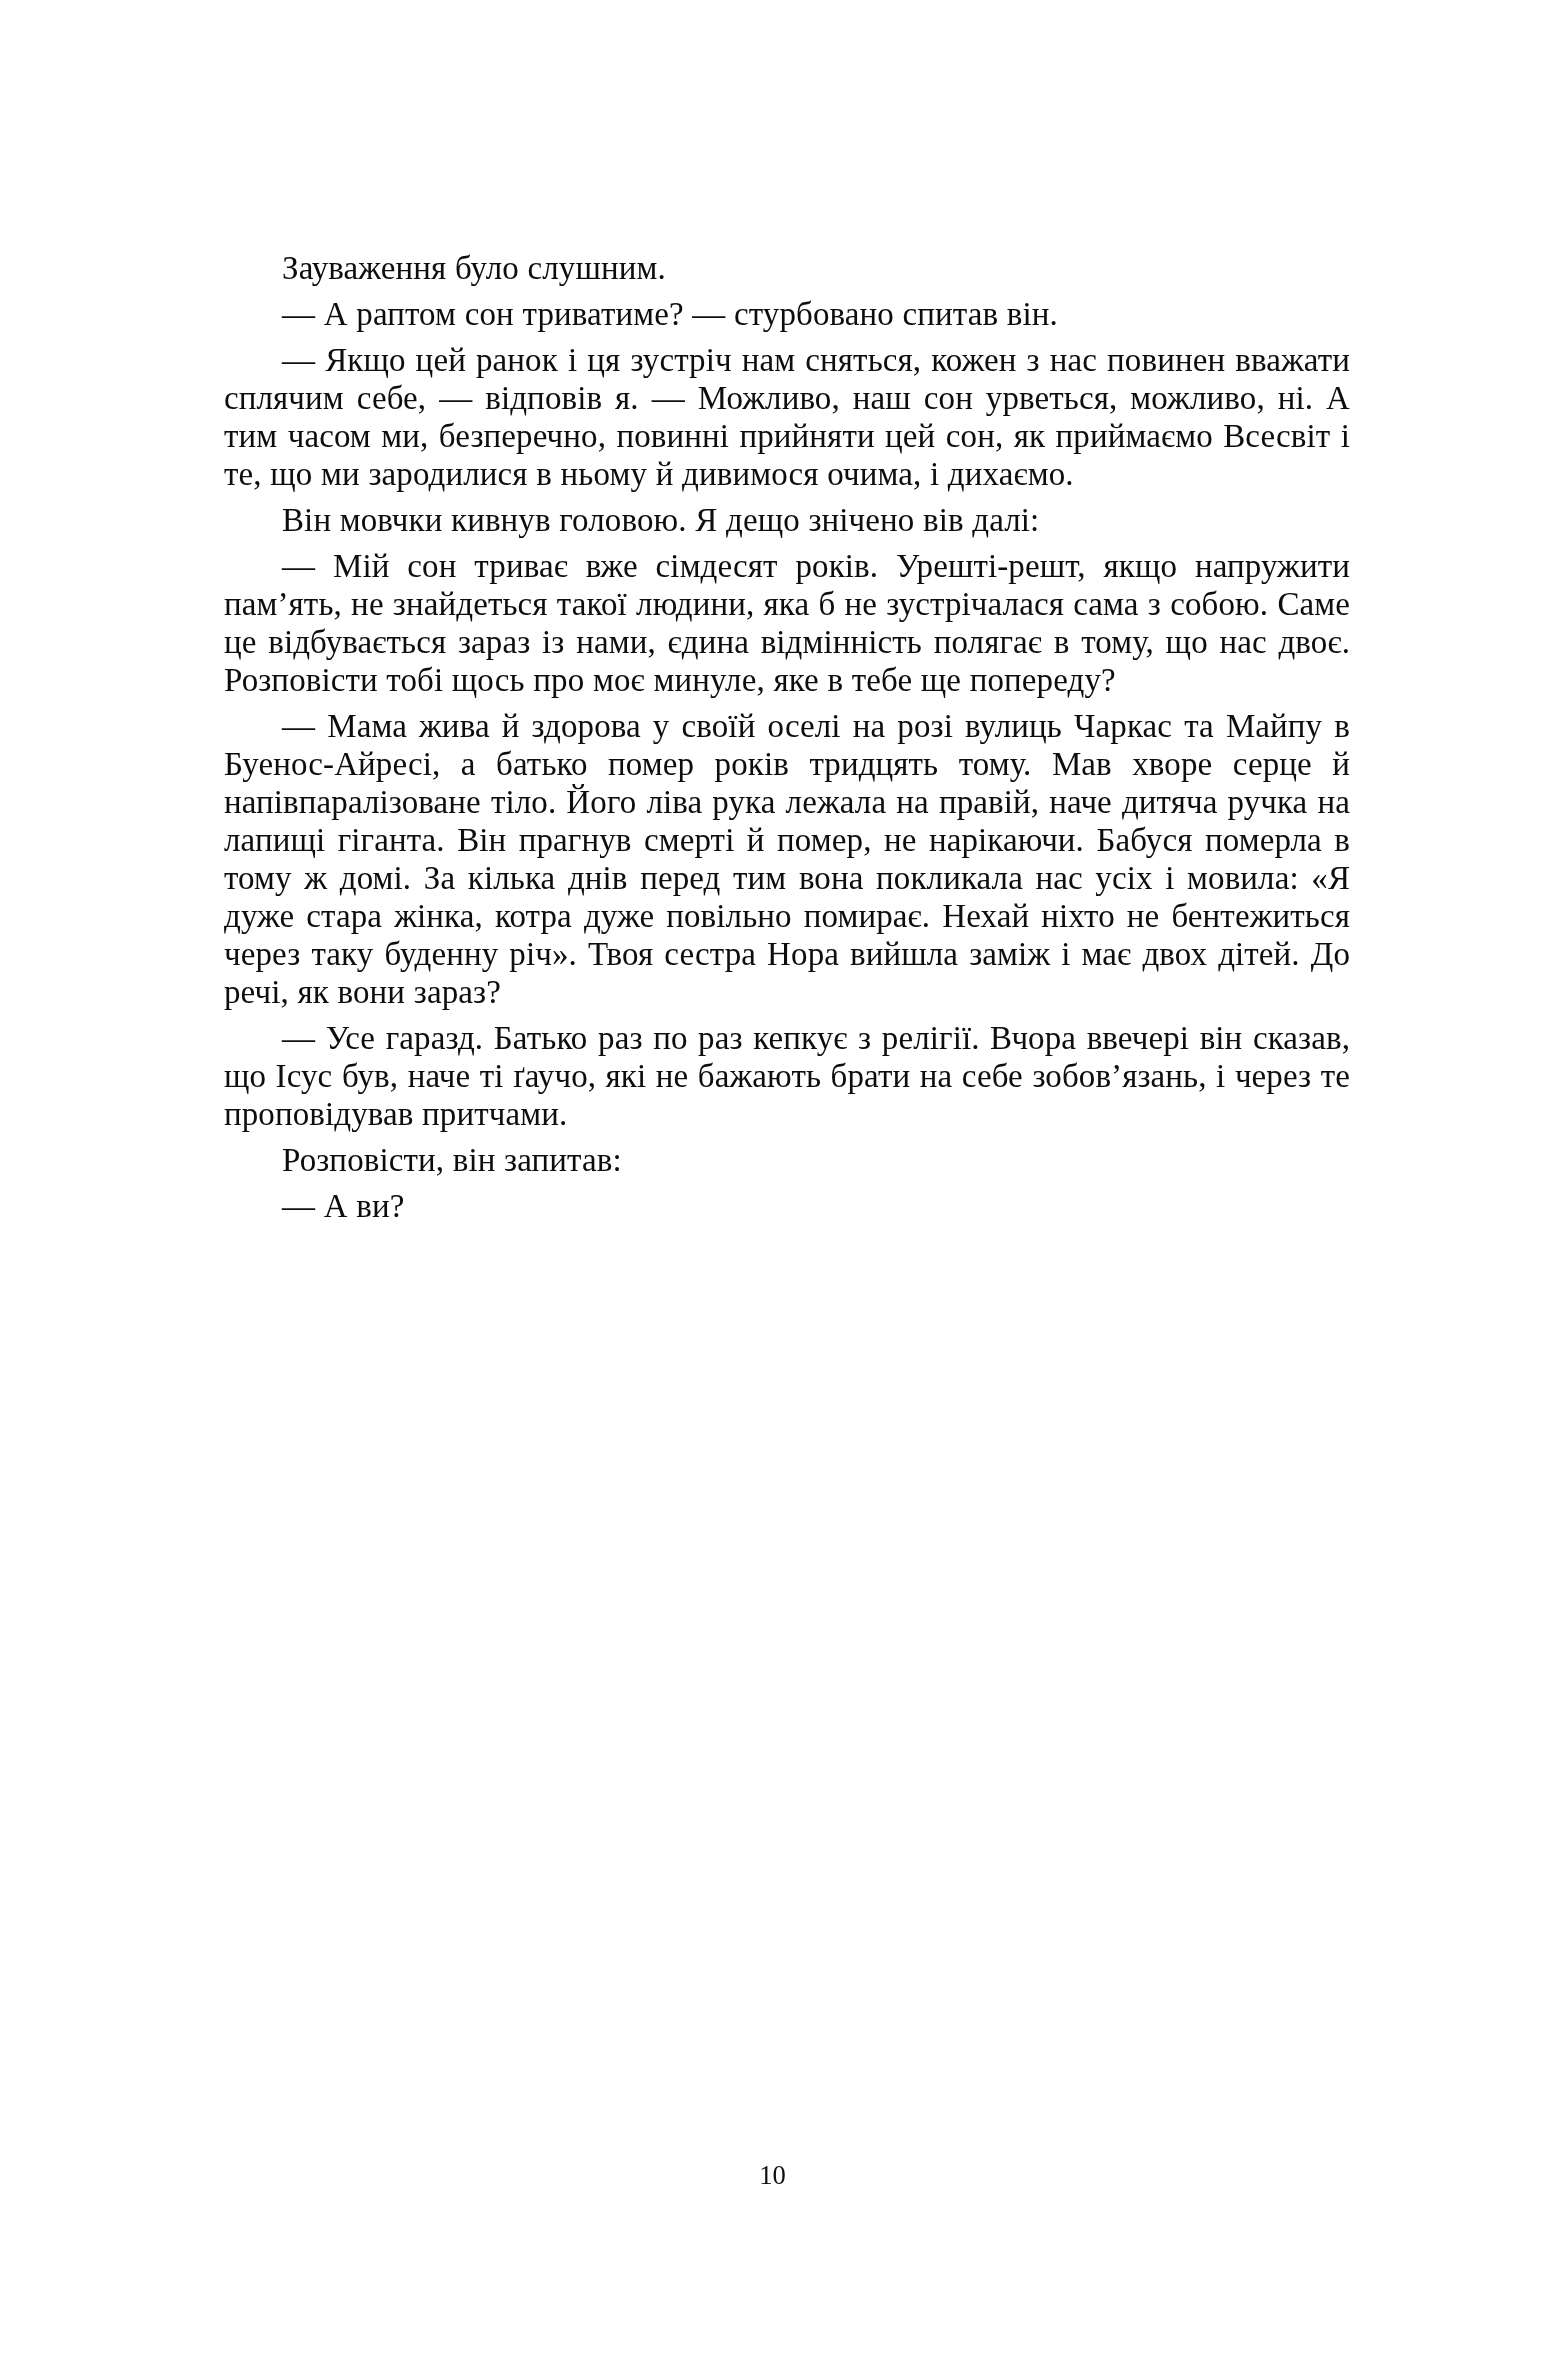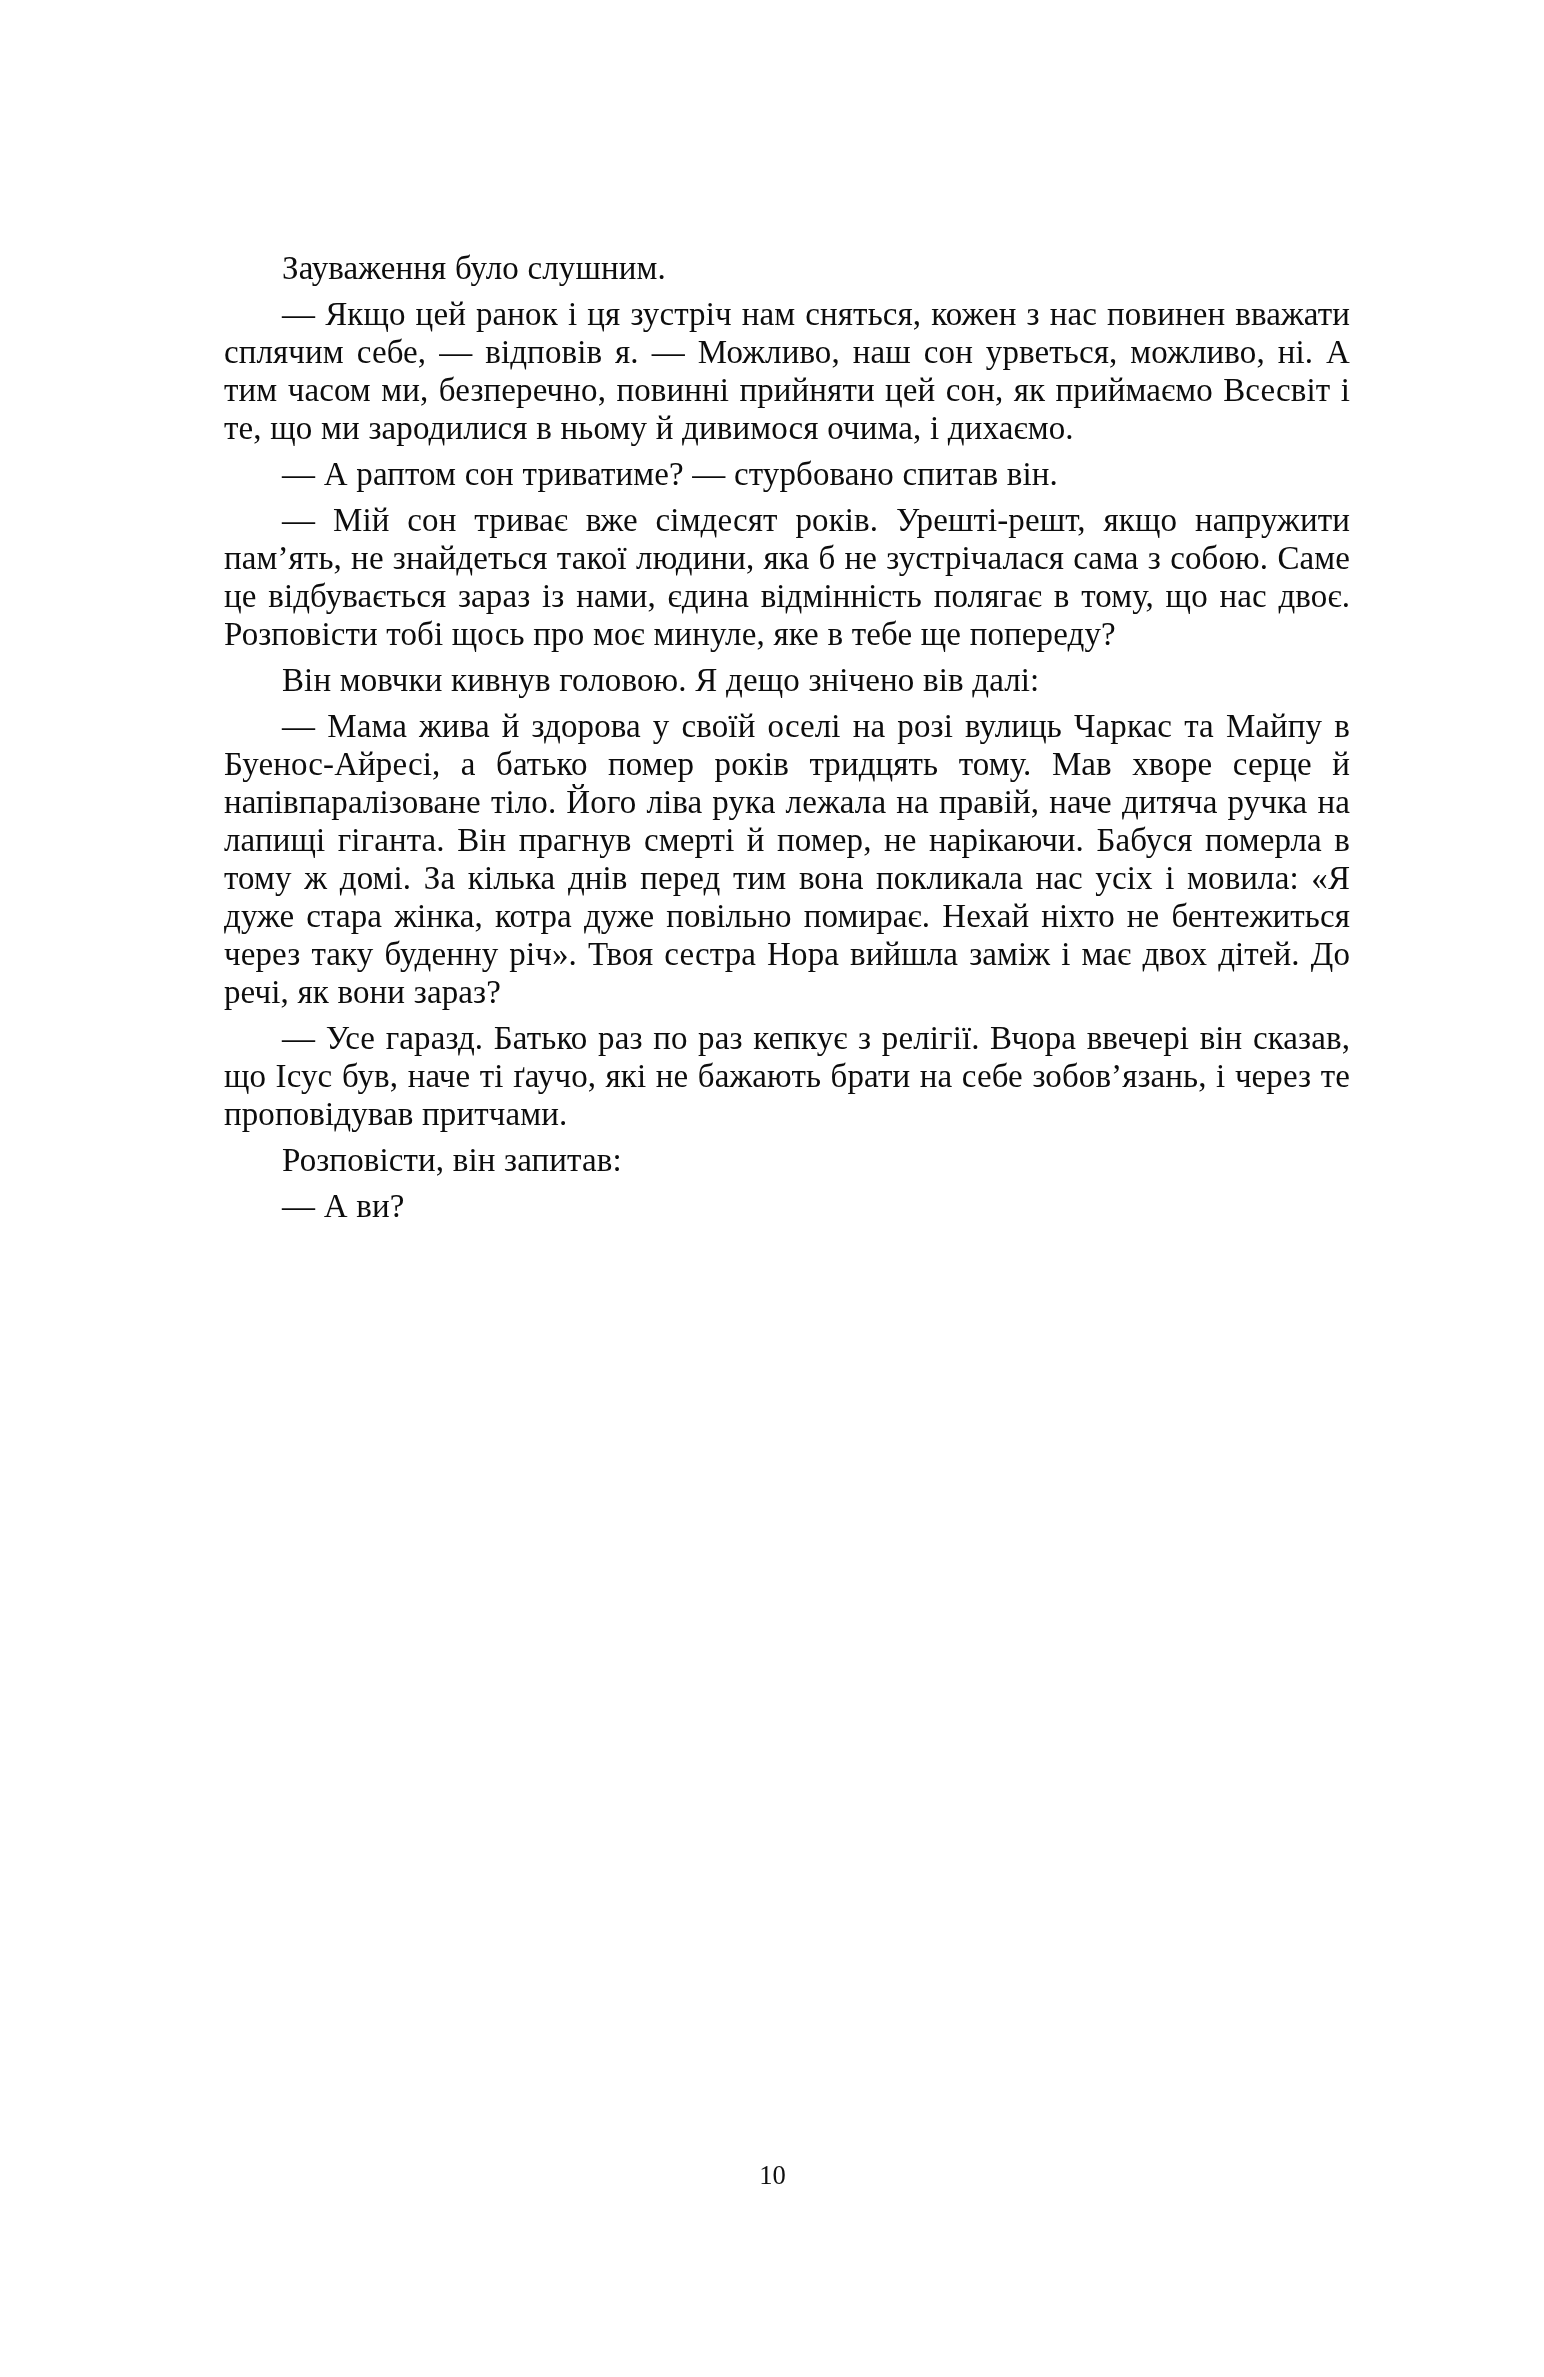--- a/index.html
+++ b/index.html
@@ -68,24 +68,24 @@
     font-family: "Liberation Serif", "DejaVu Serif", serif;
   }
 </style>
 </head>
 <body>
 
 <div id="page">
 
   <div id="text-column">
     <p class="para nostretch">Зауваження було слушним.</p>
+    <p class="para nostretch">— А раптом сон триватиме? — стурбовано спитав він.</p>
     <p class="para nostretch">— Якщо цей ранок і ця зустріч нам сняться, кожен з нас повинен вважати сплячим себе, — відповів я. — Можливо, наш сон урветься, можливо, ні. А тим часом ми, безперечно, повинні прийняти цей сон, як приймаємо Всесвіт і те, що ми зародилися в ньому й дивимося очима, і дихаємо.</p>
-    <p class="para nostretch">— А раптом сон триватиме? — стурбовано спитав він.</p>
+    <p class="para nostretch">Він мовчки кивнув головою. Я дещо знічено вів далі:</p>
     <p class="para nostretch">— Мій сон триває вже сімдесят років. Урешті-решт, якщо напружити пам’ять, не знайдеться такої людини, яка б не зустрічалася сама з собою. Саме це відбувається зараз із нами, єдина відмінність полягає в тому, що нас двоє. Розповісти тобі щось про моє минуле, яке в тебе ще попереду?</p>
-    <p class="para nostretch">Він мовчки кивнув головою. Я дещо знічено вів далі:</p>
     <p class="para nostretch">— Мама жива й здорова у своїй оселі на розі вулиць Чаркас та Майпу в Буенос-Айресі, а батько помер років тридцять тому. Мав хворе серце й напівпаралізоване тіло. Його ліва рука лежала на правій, наче дитяча ручка на лапищі гіганта. Він прагнув смерті й помер, не нарікаючи. Бабуся померла в тому ж домі. За кілька днів перед тим вона покликала нас усіх і мовила: «Я дуже стара жінка, котра дуже повільно помирає. Нехай ніхто не бентежиться через таку буденну річ». Твоя сестра Нора вийшла заміж і має двох дітей. До речі, як вони зараз?</p>
     <p class="para nostretch">— Усе гаразд. Батько раз по раз кепкує з релігії. Вчора ввечері він сказав, що Ісус був, наче ті ґаучо, які не бажають брати на себе зобов’язань, і через те проповідував притчами.</p>
     <p class="para nostretch">Розповісти, він запитав:</p>
     <p class="para nostretch">— А ви?</p>
   </div>
 
   <div id="page-number">10</div>
 
 </div>
 

